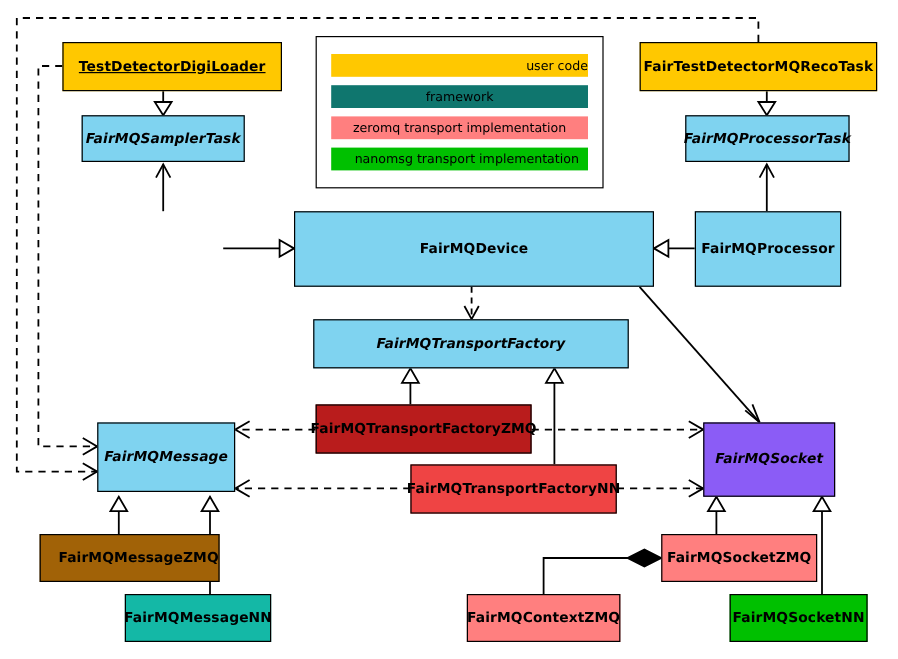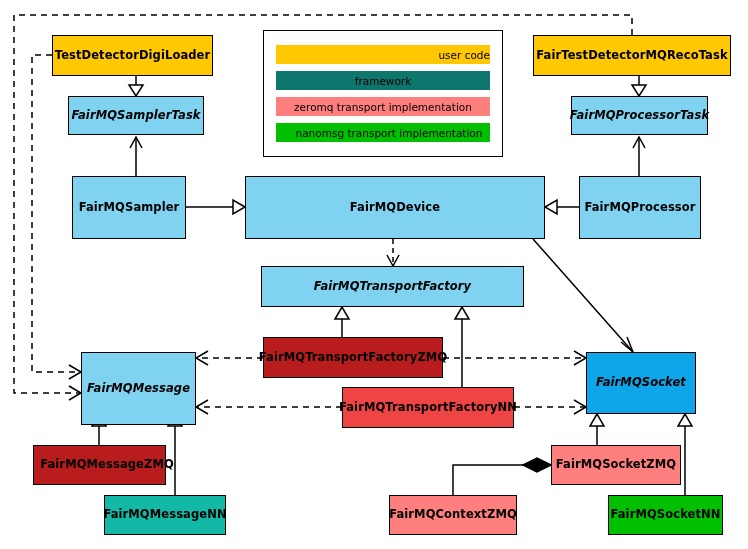--- a/index.html
+++ b/index.html
@@ -185,45 +185,44 @@
         <span>framework</span>
       </div>
     <div class="legend-row" style="background:#FF7F7F;">
         <span>zeromq transport implementation</span>
       </div>
     <div class="legend-row" style="background:#00C000;padding-left:12px;">
         <span>nanomsg transport implementation</span>
       </div>
   </div>
 
-  <div class="node" style="left:52px; top:35px; width:161px; height:41px; background:#FFC800;">TestDetectorDigiLoader</div>
+  <div class="node" style="left:52px; top:35px; width:183px; height:41px; background:#FFC800;text-decoration:underline;">TestDetectorDigiLoader</div>
 
   <div class="node" style="left:533px; top:35px; width:198px; height:41px; background:#FFC800;">FairTestDetectorMQRecoTask</div>
 
   <div class="node abstract" style="left:68px; top:96px; width:136px; height:39px; background:#7FD3F0;">FairMQSamplerTask</div>
 
   <div class="node abstract" style="left:571px; top:96px; width:137px; height:39px; background:#7FD3F0;">FairMQProcessorTask</div>
 
-  <div class="node" style="left:72px; top:176px; width:114px; height:63px; background:#7FD3F0;">FairMQSampler</div>
 
   <div class="node" style="left:245px; top:176px; width:300px; height:63px; background:#7FD3F0;">FairMQDevice</div>
 
   <div class="node" style="left:579px; top:176px; width:122px; height:63px; background:#7FD3F0;">FairMQProcessor</div>
 
   <div class="node abstract" style="left:261px; top:266px; width:263px; height:41px; background:#7FD3F0;">FairMQTransportFactory</div>
 
   <div class="node" style="left:263px; top:337px; width:180px; height:41px; background:#b91c1c;">FairMQTransportFactoryZMQ</div>
 
   <div class="node" style="left:342px; top:387px; width:172px; height:41px; background:#ef4444;">FairMQTransportFactoryNN</div>
 
-  <div class="node abstract" style="left:81px; top:352px; width:115px; height:73px; background:#7FD3F0;font-style:italic;">FairMQMessage</div>
-
-  <div class="node abstract" style="left:586px; top:352px; width:110px; height:62px; background:#0ea5e9;">FairMQSocket</div>
-
-  <div class="node" style="left:33px; top:445px; width:133px; height:40px; background:#b91c1c;padding-left:15px;">FairMQMessageZMQ</div>
+  <div class="node abstract" style="left:81px; top:352px; width:115px; height:58px; background:#7FD3F0;font-style:italic;">FairMQMessage</div>
+
+  <div class="node abstract" style="left:586px; top:352px; width:110px; height:62px; background:#8b5cf6;">FairMQSocket</div>
+
+  <div class="node" style="left:33px; top:445px; width:150px; height:40px; background:#a16207;padding-left:15px;">FairMQMessageZMQ</div>
 
   <div class="node" style="left:104px; top:495px; width:122px; height:40px; background:#14b8a6;">FairMQMessageNN</div>
 
   <div class="node" style="left:551px; top:445px; width:130px; height:40px; background:#FF7F7F;">FairMQSocketZMQ</div>
 
   <div class="node" style="left:608px; top:495px; width:115px; height:40px; background:#00C000;">FairMQSocketNN</div>
 
   <div class="node" style="left:389px; top:495px; width:128px; height:40px; background:#FF7F7F;">FairMQContextZMQ</div>
 
 </div>

